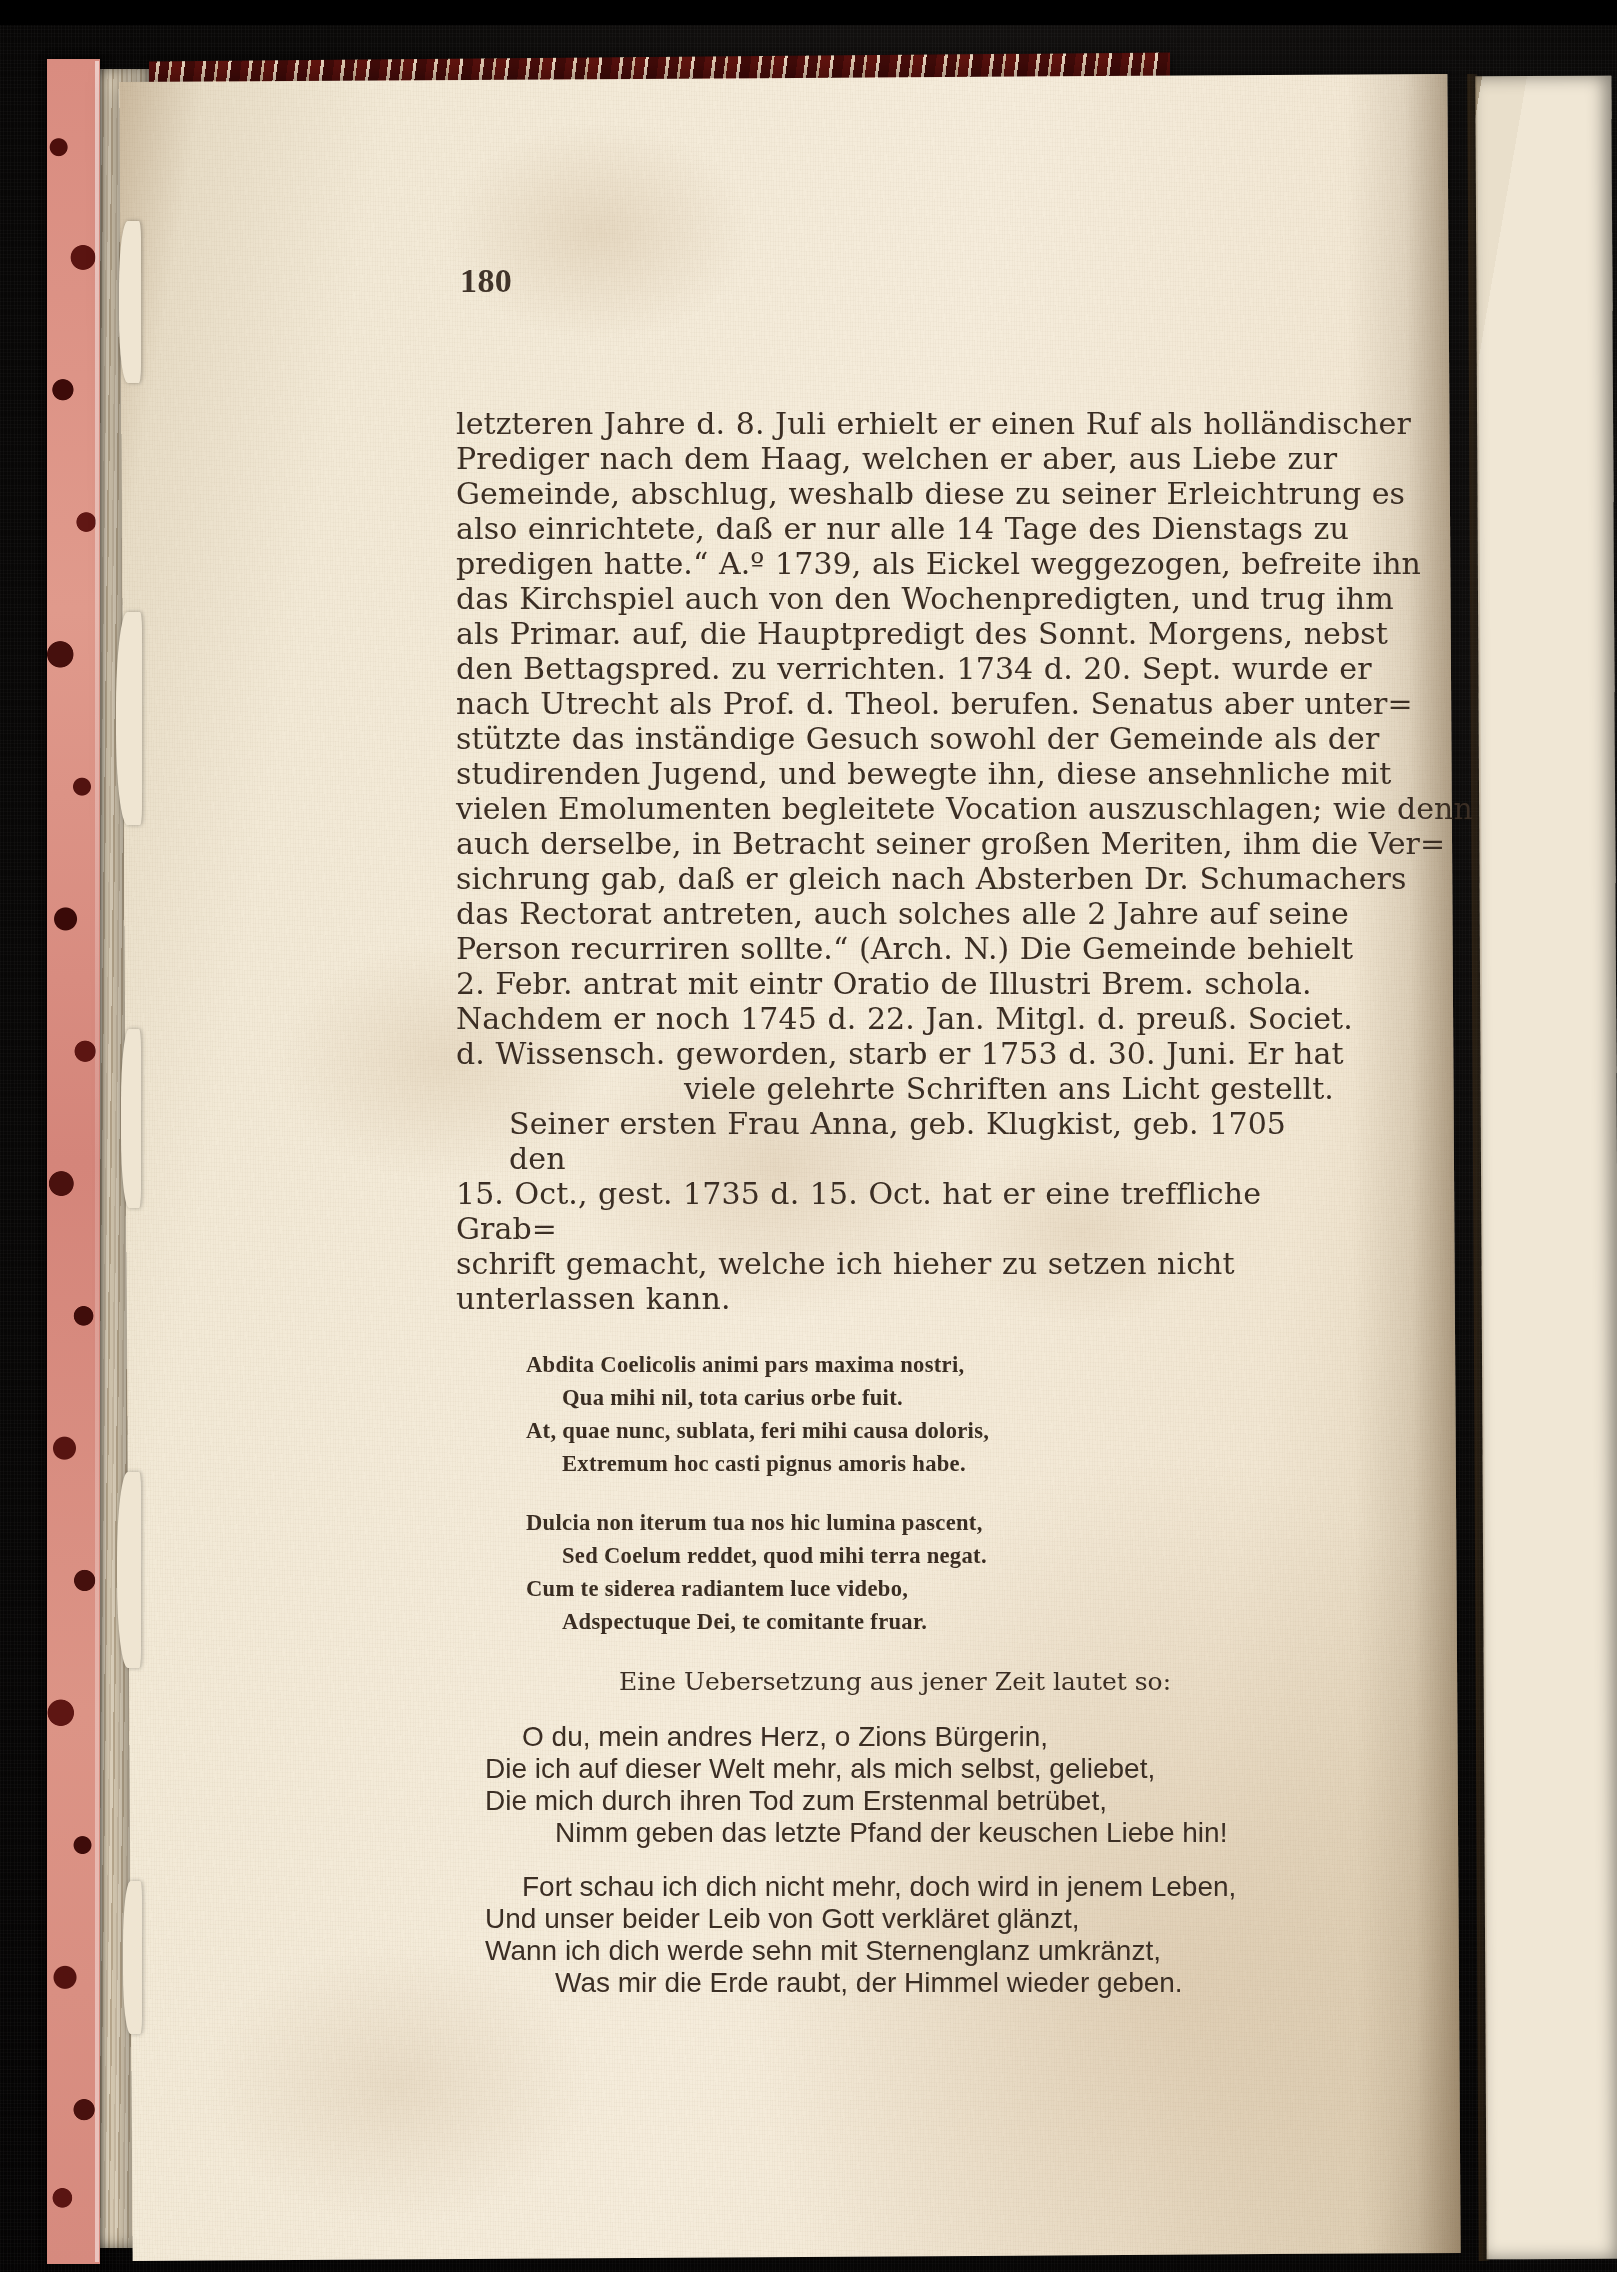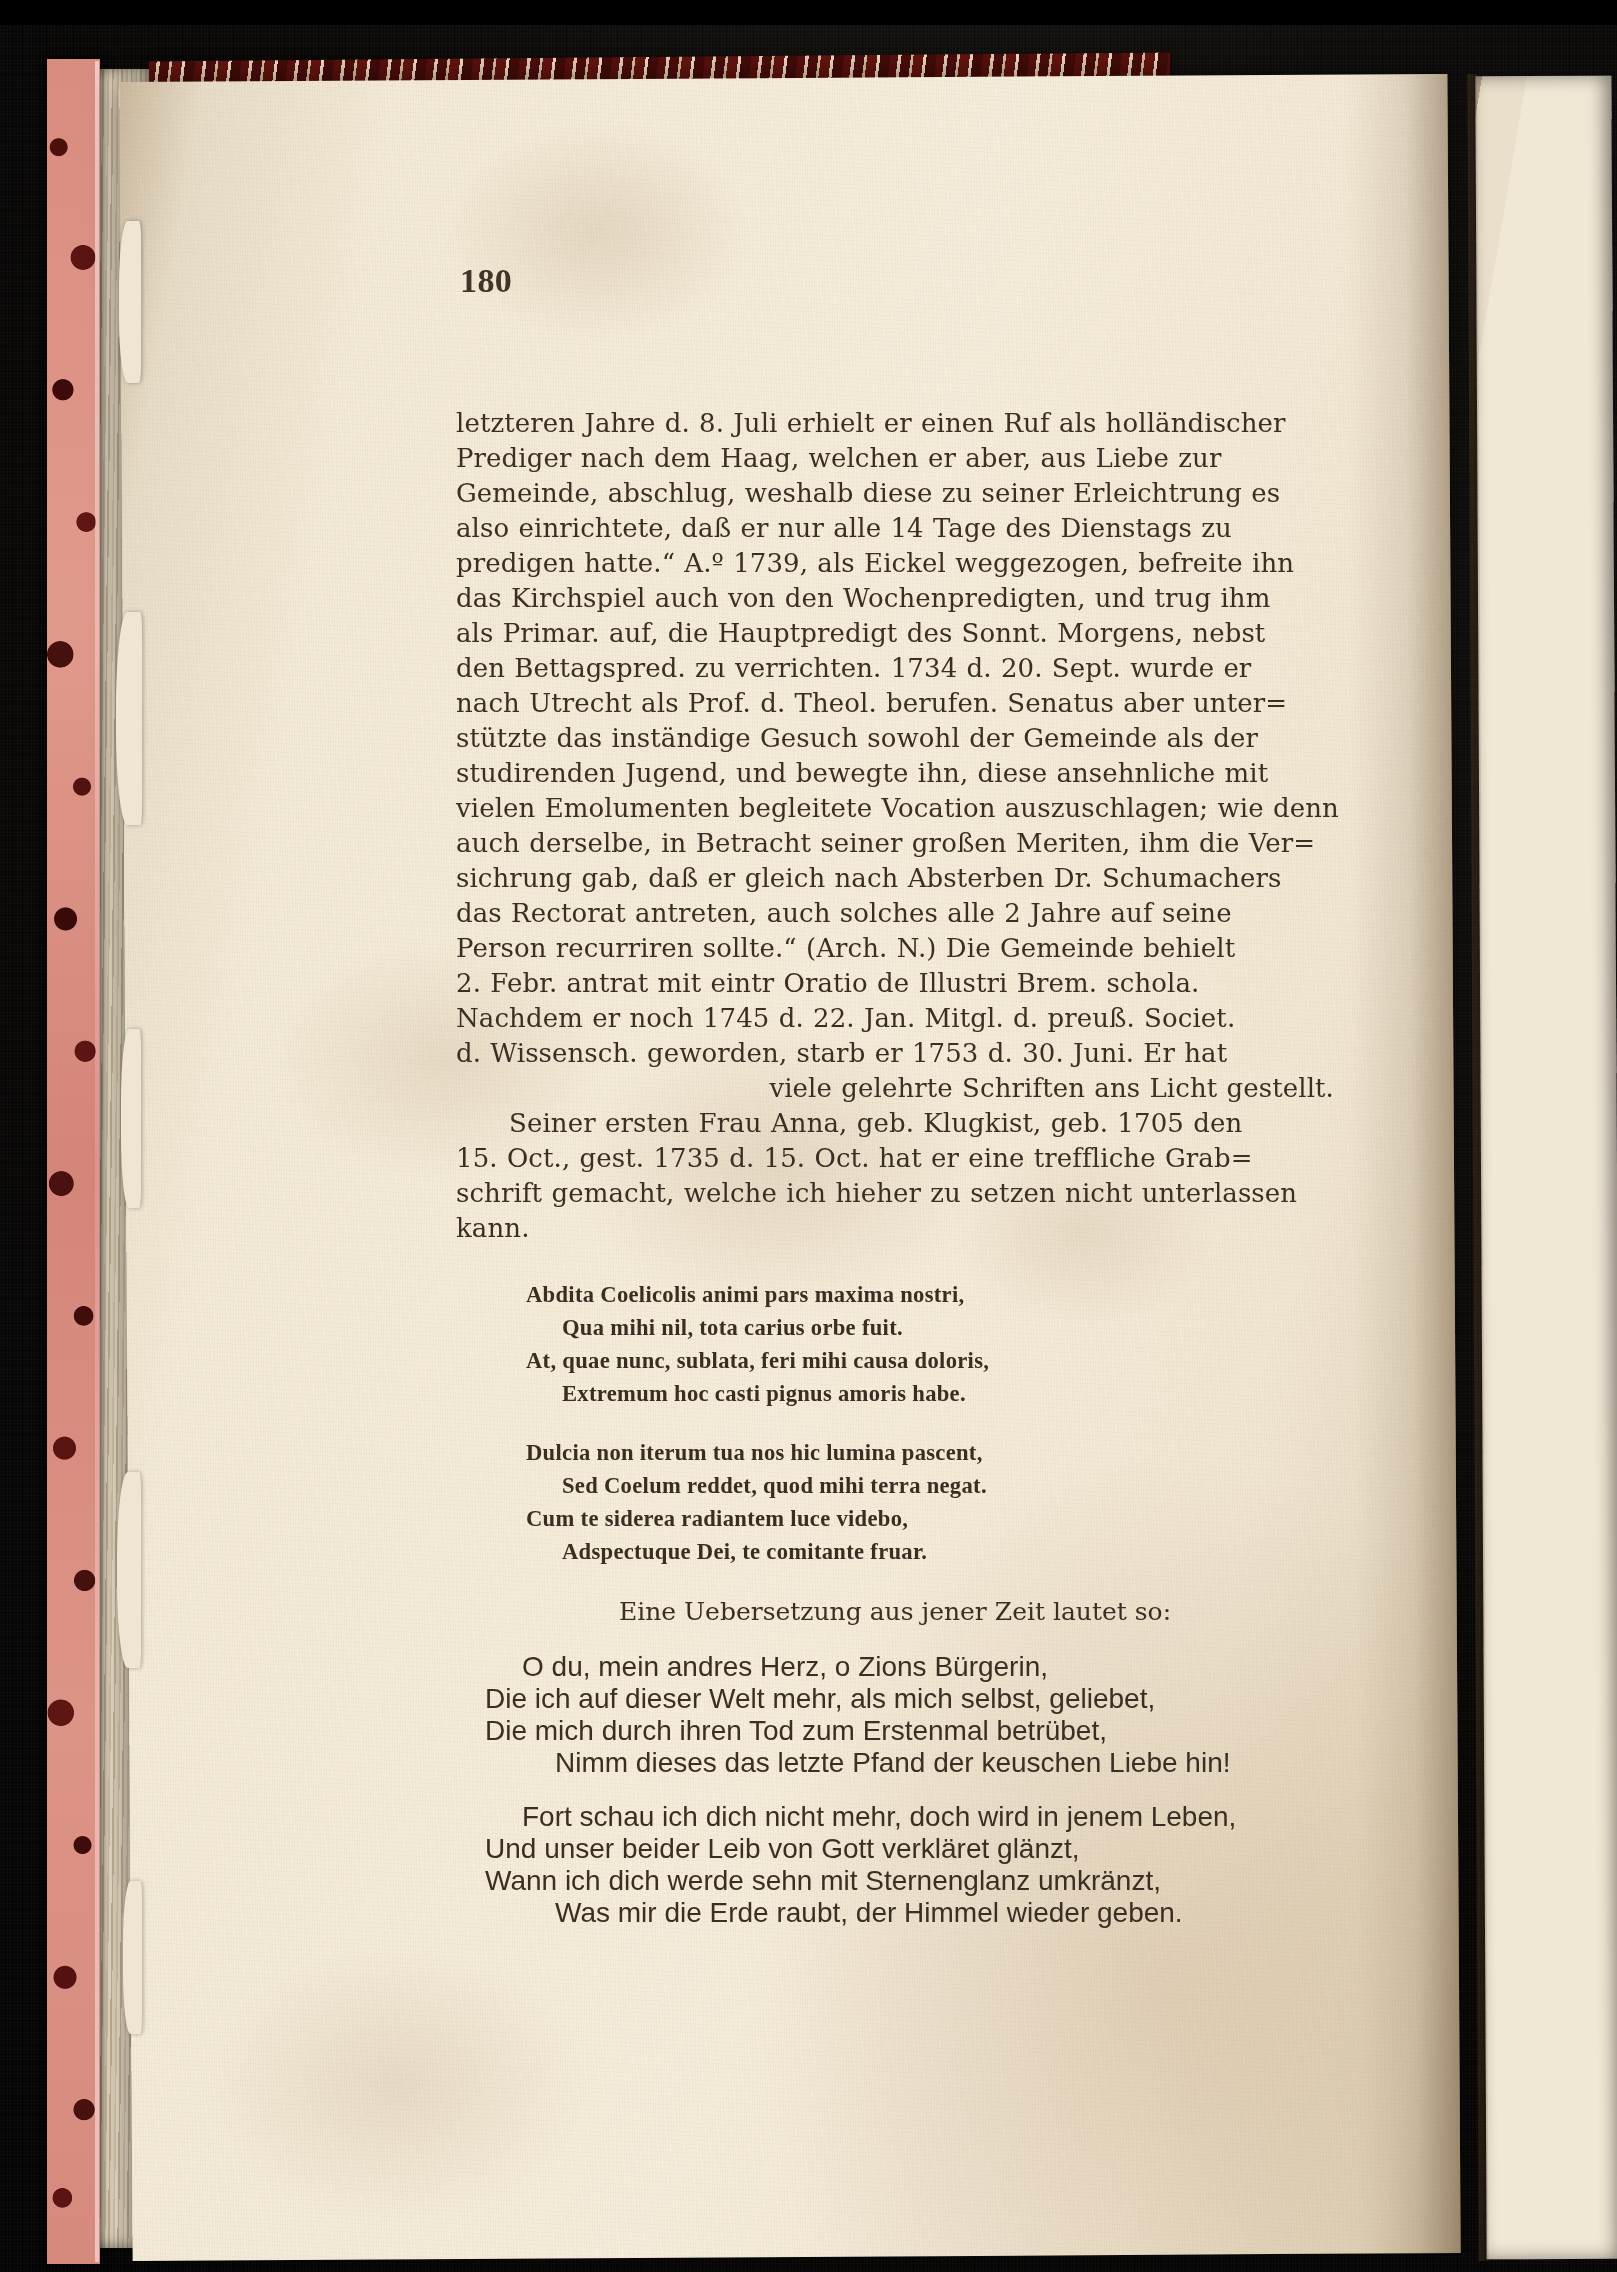--- a/index.html
+++ b/index.html
@@ -99,21 +99,21 @@
 
   #folio{position:absolute;left:460px;top:237px;
     font-family:"Liberation Serif",serif;font-size:34px;font-weight:700;
     color:#41342a;letter-spacing:0.4px;}
 
   #textcol{position:absolute;left:456px;top:381px;width:878px;
     color:#3c2f25;}
 
   
   .fraktur{font-family:"DejaVu Serif",serif;
-    font-size:26px;line-height:35px;
+    font-size:30px;line-height:35px;
     letter-spacing:0.1px;word-spacing:0.9px;
     color:#3b2e24;}
   .para1 > div{white-space:nowrap;}
 
   .line{display:block;white-space:nowrap;}
   .jline{display:flex;justify-content:space-between;}
   .jline.last{justify-content:flex-end;}
 
   
   .latin{font-family:"Liberation Serif",serif;
@@ -251,21 +251,21 @@
         <div class="line v1">Cum te siderea radiantem luce videbo,</div>
         <div class="line v2">Adspectuque Dei, te comitante fruar.</div>
       </div>
 
       <div class="transhead">Eine Uebersetzung aus jener Zeit lautet so:</div>
 
       <div class="german">
         <div class="line g1">O du, mein andres Herz, o Zions Bürgerin,</div>
         <div class="line g2">Die ich auf dieser Welt mehr, als mich selbst, geliebet,</div>
         <div class="line g2">Die mich durch ihren Tod zum Erstenmal betrübet,</div>
-        <div class="line g3">Nimm dieses das letzte Pfand der keuschen Liebe hin!</div>
+        <div class="line g3">Nimm geben das letzte Pfand der keuschen Liebe hin!</div>
         <div class="ggap"></div>
         <div class="line g1">Fort schau ich dich nicht mehr, doch wird in jenem Leben,</div>
         <div class="line g2">Und unser beider Leib von Gott verkläret glänzt,</div>
         <div class="line g2">Wann ich dich werde sehn mit Sternenglanz umkränzt,</div>
         <div class="line g3">Was mir die Erde raubt, der Himmel wieder geben.</div>
       </div>
 
     </div>
   </div>
 </div>

